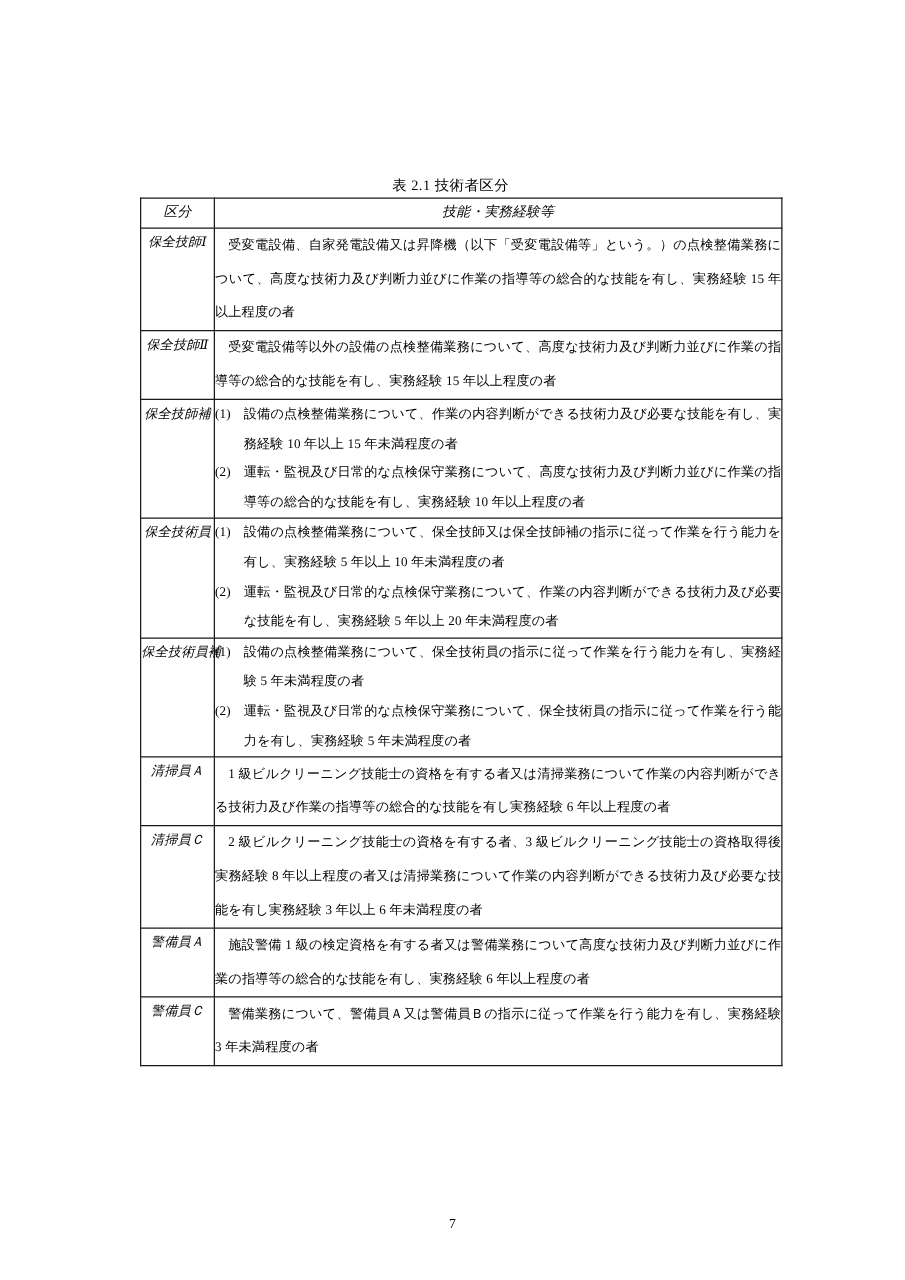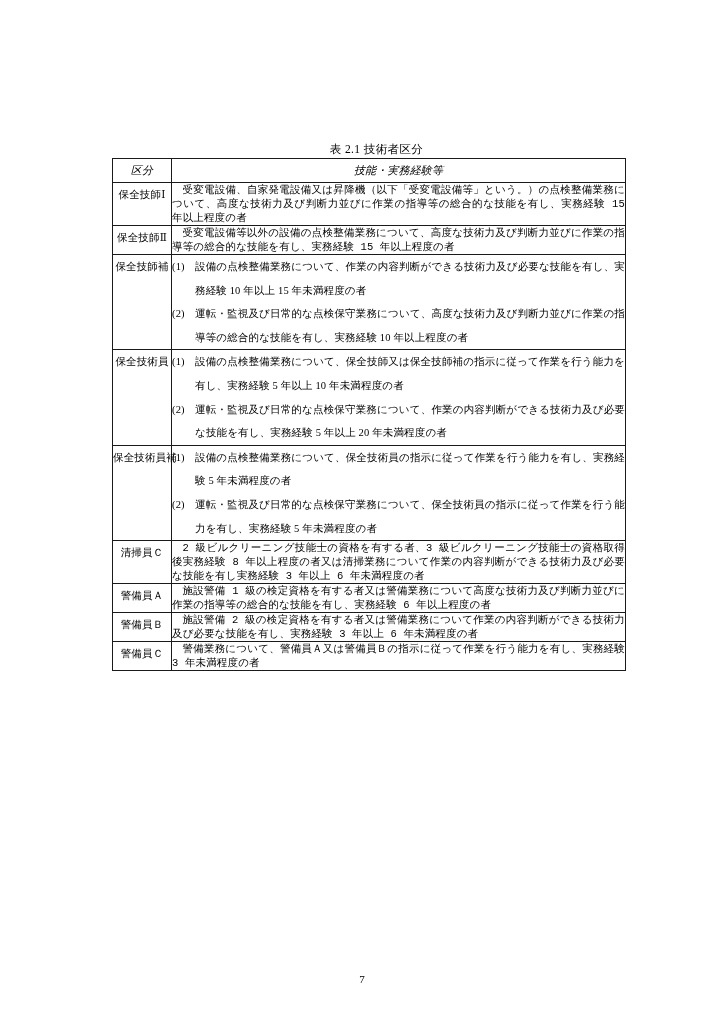--- a/index.html
+++ b/index.html
@@ -21,21 +21,21 @@
     position: absolute;
     left: 0; top: 0;
     width: 724px;
     height: 1024px;
     box-sizing: border-box;
   }
 
   
   .table-caption {
     position: absolute;
-    left: 120px;
+    left: 104px;
     top: 141px;
     width: 513px;
     text-align: center;
     font-size: 11.5px;
     letter-spacing: 0.4px;
     line-height: 16px;
     white-space: nowrap;
   }
 
   
@@ -74,38 +74,38 @@
     font-style: italic;
   }
 
   
   td.cat {
     text-align: center;
     vertical-align: top;
     padding-top: 0px;
     white-space: nowrap;
     font-size: 10.5px;
+    font-style: italic;
   }
   td.cat .cat-inner {
     display: block;
     line-height: 23.6px;
   }
 
   
   td.desc {
     padding-left: 5px;
     padding-right: 4px;
     text-align: justify;
     text-justify: inter-ideograph;
   }
   td.desc p.para {
     margin: 0;
     text-indent: 1em;
-    line-height: 14px;
-    font-family: Liberation Mono, monospace;
+    line-height: 27px;
   }
   
   td.desc .numlist {
     margin: 0;
     padding: 0;
     list-style: none;
   }
   td.desc .numlist li {
     margin: 0;
     padding-left: 23px;
@@ -200,40 +200,40 @@
             </td>
             <td class="desc">
               <ul class="numlist">
                 <li><span class="num">(1)</span><span class="itxt">設備の点検整備業務について、保全技術員の指示に従って作業を行う能力を有し、実務経験 5 年未満程度の者</span></li>
                 <li><span class="num">(2)</span><span class="itxt">運転・監視及び日常的な点検保守業務について、保全技術員の指示に従って作業を行う能力を有し、実務経験 5 年未満程度の者</span></li>
               </ul>
             </td>
           </tr>
           <tr>
             <td class="cat">
+              <span class="cat-inner">清掃員Ａ</span>
+            </td>
+            <td class="desc">
+              <p class="para">1 級ビルクリーニング技能士の資格を有する者又は清掃業務について作業の内容判断ができる技術力及び作業の指導等の総合的な技能を有し実務経験 6 年以上程度の者</p>
+            </td>
+          </tr>
+          <tr>
+            <td class="cat">
               <span class="cat-inner">清掃員Ｃ</span>
             </td>
             <td class="desc">
               <p class="para">2 級ビルクリーニング技能士の資格を有する者、3 級ビルクリーニング技能士の資格取得後実務経験 8 年以上程度の者又は清掃業務について作業の内容判断ができる技術力及び必要な技能を有し実務経験 3 年以上 6 年未満程度の者</p>
             </td>
           </tr>
           <tr>
             <td class="cat">
               <span class="cat-inner">警備員Ａ</span>
             </td>
             <td class="desc">
               <p class="para">施設警備 1 級の検定資格を有する者又は警備業務について高度な技術力及び判断力並びに作業の指導等の総合的な技能を有し、実務経験 6 年以上程度の者</p>
-            </td>
-          </tr>
-          <tr>
-            <td class="cat">
-              <span class="cat-inner">警備員Ｂ</span>
-            </td>
-            <td class="desc">
-              <p class="para">施設警備 2 級の検定資格を有する者又は警備業務について作業の内容判断ができる技術力及び必要な技能を有し、実務経験 3 年以上 6 年未満程度の者</p>
             </td>
           </tr>
           <tr>
             <td class="cat">
               <span class="cat-inner">警備員Ｃ</span>
             </td>
             <td class="desc">
               <p class="para">警備業務について、警備員Ａ又は警備員Ｂの指示に従って作業を行う能力を有し、実務経験 3 年未満程度の者</p>
             </td>
           </tr>

